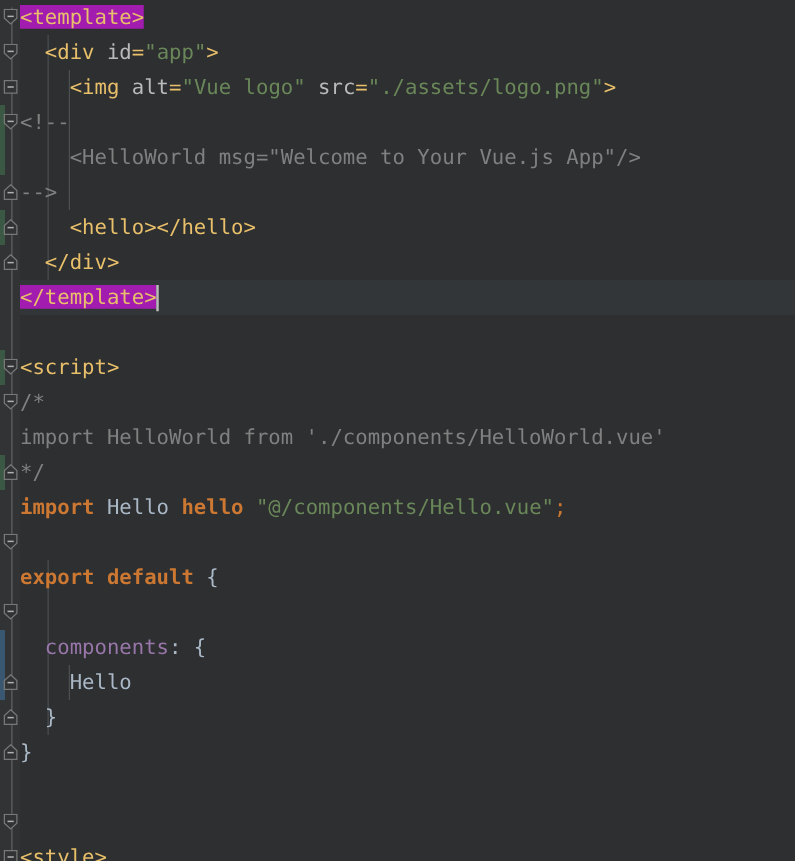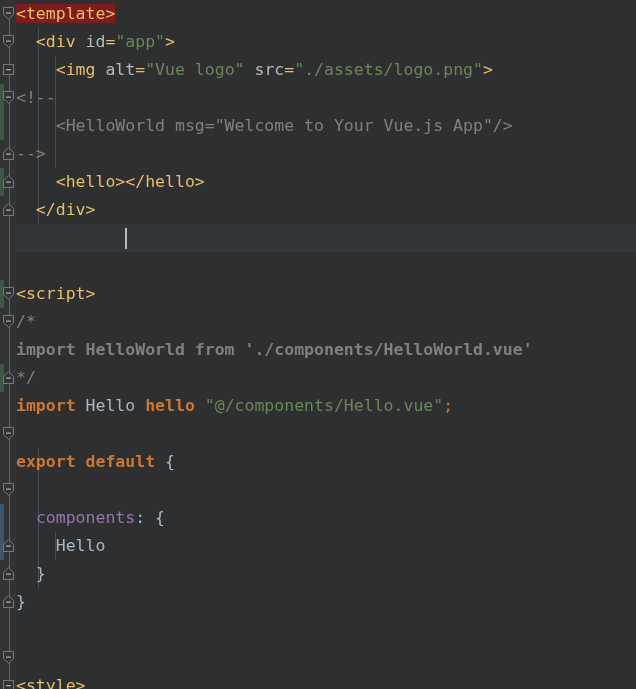--- a/index.html
+++ b/index.html
@@ -75,21 +75,21 @@
   }
   .line {
     position: absolute;
     left: 0;
     height: 28px;
     line-height: 28px;
     white-space: pre;
     color: #a9b7c6;
   }
   .hl {            
-    background: #7f1d1d;
+    background: #a21caf;
   }
   .caret {
     position: absolute;
     width: 2px;
     height: 21px;
     background: #bbbbbb;
     z-index: 5;
   }
   
   .tag     { color: #e8bf6a; }
@@ -115,24 +115,25 @@
       <div class="indent-guide" style="left: 39px; top: 56px; height: 112px;"></div>
       <div class="indent-guide" style="left: 39px; top: 532px; height: 28px;"></div>
       <div class="line" style="top: 0px;"><span class="hl"><span class="brk">&lt;</span><span class="tag">template</span><span class="brk">&gt;</span></span></div>
       <div class="line" style="top: 28px;"><span><span class="brk">  &lt;</span><span class="tag">div</span><span class="punc"> </span><span class="attr">id</span><span class="brk">=</span><span class="str">"app"</span><span class="brk">&gt;</span></span></div>
       <div class="line" style="top: 56px;"><span><span class="brk">    &lt;</span><span class="tag">img</span><span class="punc"> </span><span class="attr">alt</span><span class="brk">=</span><span class="str">"Vue logo"</span><span class="punc"> </span><span class="attr">src</span><span class="brk">=</span><span class="str">"./assets/logo.png"</span><span class="brk">&gt;</span></span></div>
       <div class="line" style="top: 84px;"><span><span class="cmt">&lt;!--</span></span></div>
       <div class="line" style="top: 112px;"><span><span class="cmt">    &lt;HelloWorld msg="Welcome to Your Vue.js App"/&gt;</span></span></div>
       <div class="line" style="top: 140px;"><span><span class="cmt">--&gt;</span></span></div>
       <div class="line" style="top: 168px;"><span><span class="brk">    &lt;</span><span class="tag">hello</span><span class="brk">&gt;&lt;/</span><span class="tag">hello</span><span class="brk">&gt;</span></span></div>
       <div class="line" style="top: 196px;"><span><span class="brk">  &lt;/</span><span class="tag">div</span><span class="brk">&gt;</span></span></div>
+      <div class="line" style="top: 224px;"><span class="hl"><span class="brk">&lt;/</span><span class="tag">template</span><span class="brk">&gt;</span></span></div>
       <div class="line" style="top: 252px;"><span></span></div>
       <div class="line" style="top: 280px;"><span><span class="brk">&lt;</span><span class="tag">script</span><span class="brk">&gt;</span></span></div>
       <div class="line" style="top: 308px;"><span><span class="cmt">/*</span></span></div>
-      <div class="line" style="top: 336px; font-weight: bold;"><span><span class="cmt">import HelloWorld from './components/HelloWorld.vue'</span></span></div>
+      <div class="line" style="top: 336px;"><span><span class="cmt">import HelloWorld from './components/HelloWorld.vue'</span></span></div>
       <div class="line" style="top: 364px;"><span><span class="cmt">*/</span></span></div>
       <div class="line" style="top: 392px;"><span><span class="kw">import</span><span class="ident"> Hello </span><span class="kw">hello</span><span class="punc"> </span><span class="str">"@/components/Hello.vue"</span><span class="semi">;</span></span></div>
       <div class="line" style="top: 420px;"><span></span></div>
       <div class="line" style="top: 448px;"><span><span class="kw">export default</span><span class="punc"> {</span></span></div>
       <div class="line" style="top: 504px;"><span><span class="punc">  </span><span class="prop">components</span><span class="punc">: {</span></span></div>
       <div class="line" style="top: 532px;"><span><span class="ident">    Hello</span></span></div>
       <div class="line" style="top: 560px;"><span><span class="punc">  }</span></span></div>
       <div class="line" style="top: 588px;"><span><span class="punc">}</span></span></div>
       <div class="line" style="top: 644px;"><span></span></div>
       <div class="line" style="top: 672px;"><span><span class="brk">&lt;</span><span class="tag">style</span><span class="brk">&gt;</span></span></div>

